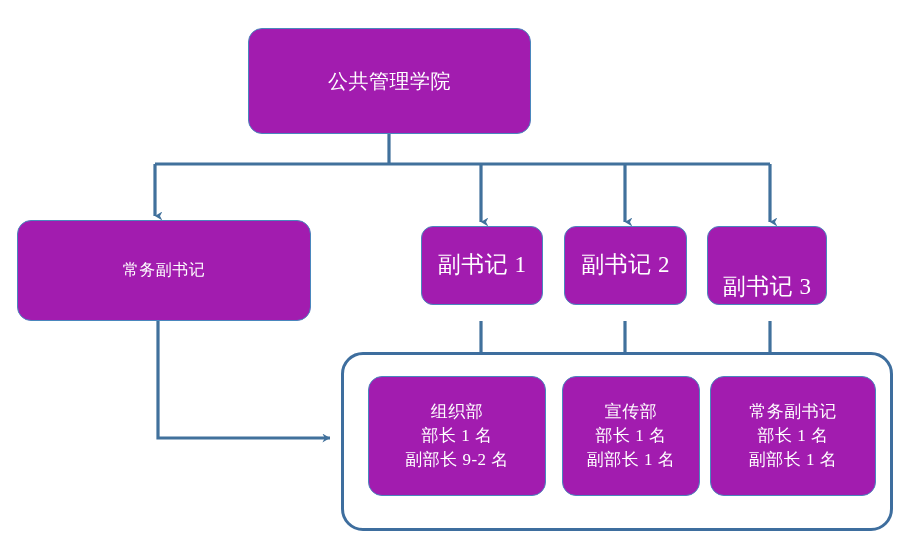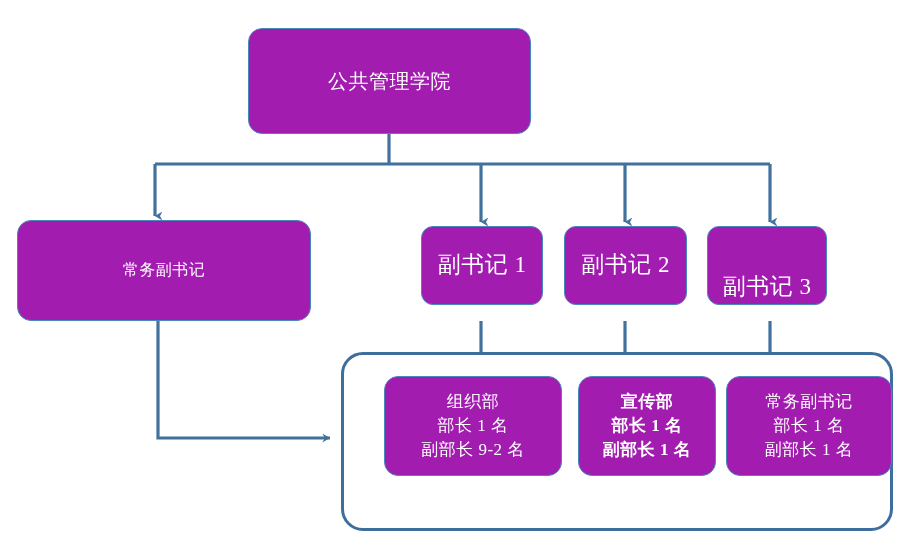--- a/index.html
+++ b/index.html
@@ -79,27 +79,26 @@
     width: 552px;
     height: 179px;
     box-sizing: border-box;
     background: #FFFFFF;
     border: 3px solid #3E6E9E;
     border-radius: 22px;
     z-index: 1;
   }
   .node-dept {
     top: 376px;
-    height: 100px;
+    height: 120px;
     border-radius: 14px;
     font-size: 17px;
-    margin-left: 16px;
   }
   .node-dept-1 { left: 368px; width: 178px; }
-  .node-dept-2 { left: 562px; width: 138px; font-weight: bold; }
+  .node-dept-2 { left: 562px; width: 138px; }
   .node-dept-3 { left: 710px; width: 166px; }
 </style>
 </head>
 <body>
 
 <div id="chart-root">
 
   <svg id="connector-layer" viewBox="0 0 916 551" width="916" height="551" xmlns="http://www.w3.org/2000/svg">
     <defs>
       <marker id="arrowhead" markerWidth="9" markerHeight="8" refX="4.5" refY="7.4" orient="auto" markerUnits="userSpaceOnUse">

